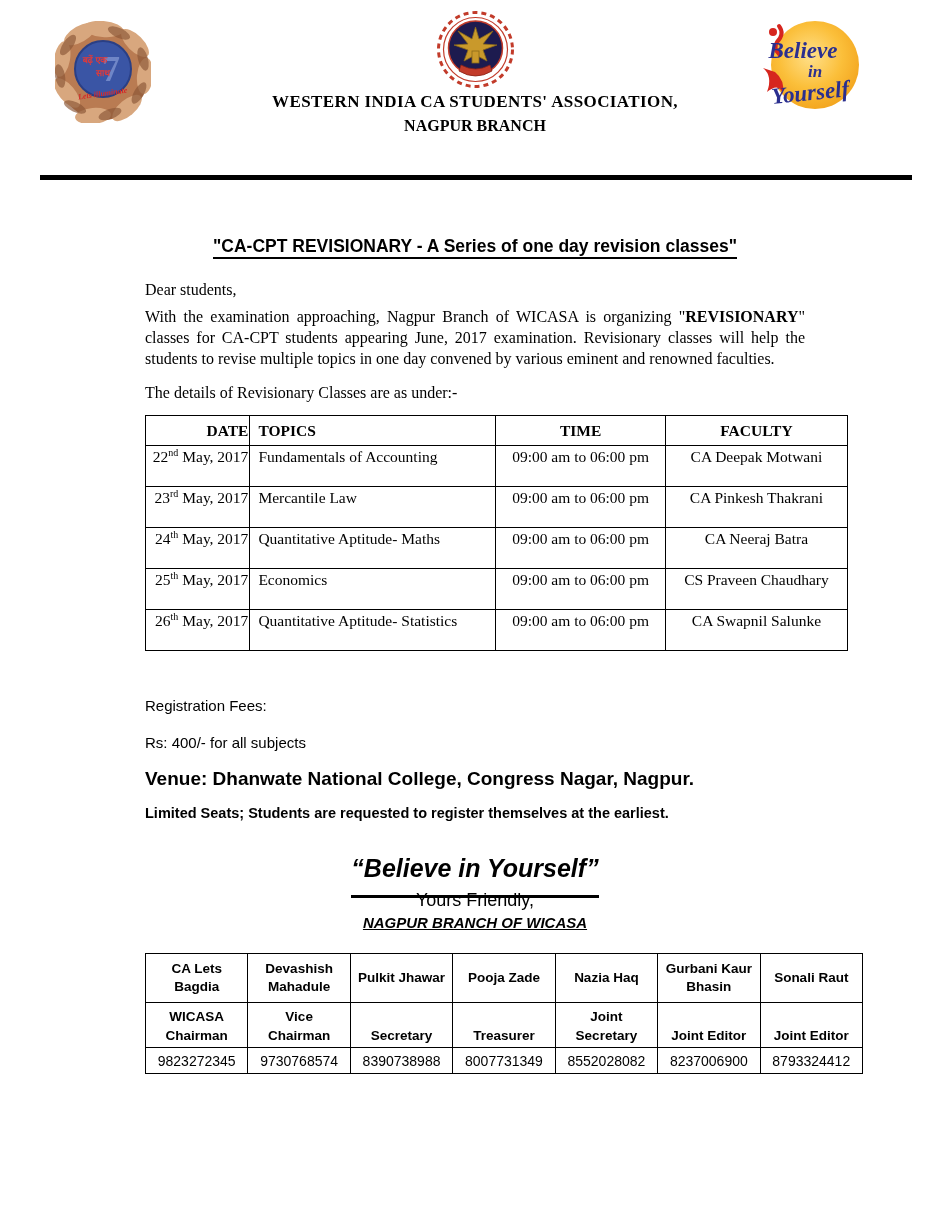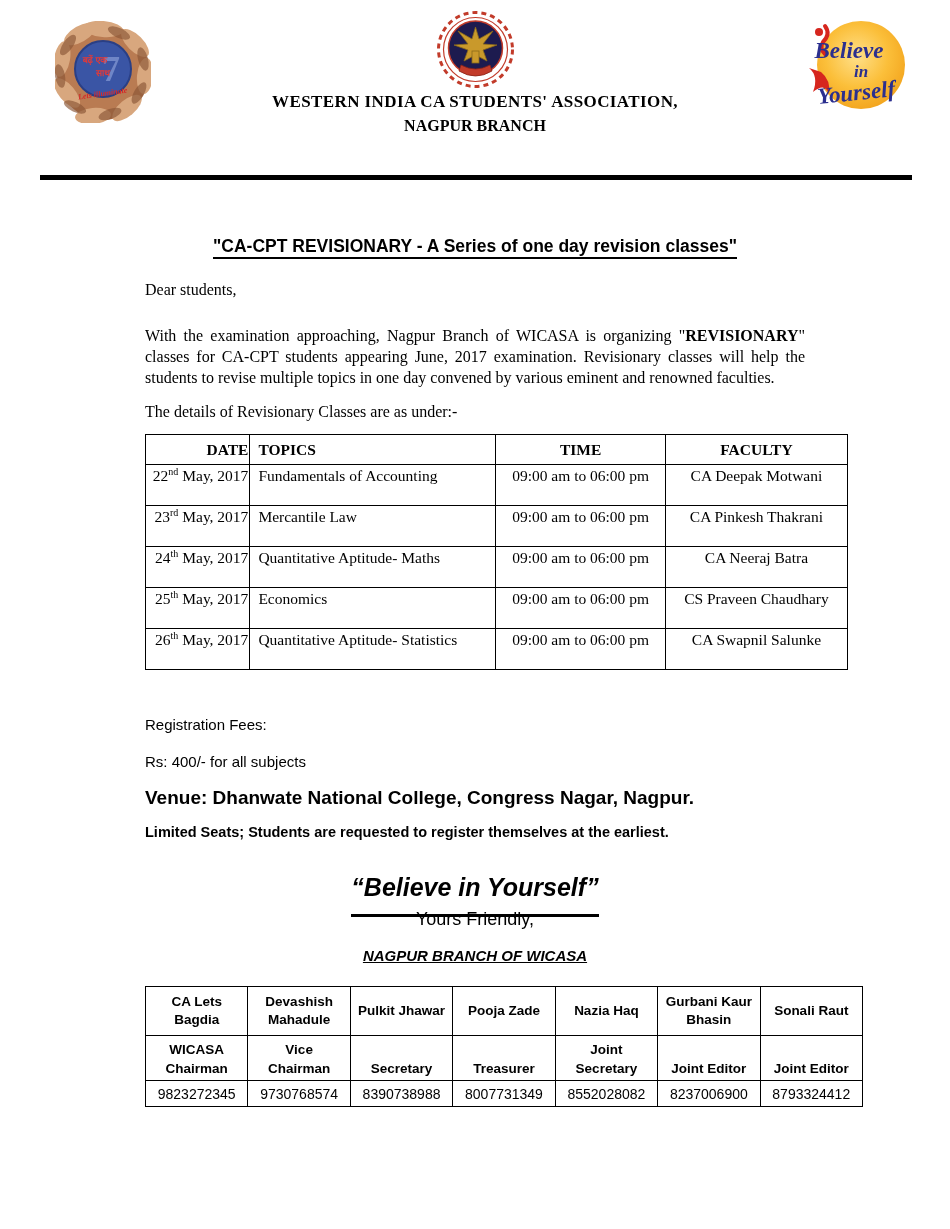--- a/index.html
+++ b/index.html
@@ -10,37 +10,37 @@
     background:#ffffff;
     font-family:"Liberation Serif",serif;
     color:#000;
     overflow:hidden;
   }
   
   .header{position:relative;height:181px;}
   .logo{position:absolute;}
   .logo-left{left:55px;top:21px;width:96px;height:102px;}
   .logo-center{left:435px;top:9px;width:81px;height:81px;}
-  .logo-right{left:795px;top:16px;width:112px;height:97px;}
+  .logo-right{left:749px;top:16px;width:112px;height:97px;}
   .org-lines{position:absolute;left:0;right:0;top:92px;text-align:center;}
   .org-line1{font-size:17px;font-weight:bold;letter-spacing:.4px;}
   .org-line2{font-size:16px;font-weight:bold;margin-top:5px;}
   .org-line3{font-size:16px;font-weight:bold;margin-top:5px;letter-spacing:8px;}
   .header-rule{position:absolute;left:40px;right:38px;top:175px;height:5px;background:#000;}
 
   
   .doc-title-wrap{text-align:center;margin-top:55px;}
   .doc-title{
     font-family:"Liberation Sans",sans-serif;
     font-size:17.5px;font-weight:bold;
     border-bottom:2px solid #000;padding-bottom:1px;
   }
   .content{margin-left:145px;width:660px;}
   .salutation{margin-top:24px;font-size:16px;}
-  .paragraph{margin-top:27px;font-size:16px;line-height:1.3;text-align:justify;}
+  .paragraph{margin-top:8px;font-size:16px;line-height:1.3;text-align:justify;}
   .paragraph .b{font-weight:bold;}
   .details-intro{margin-top:15px;font-size:16px;}
 
   table{border-collapse:collapse;}
   .schedule{margin:13px 0 0 145px;width:703px;font-size:15.5px;}
   .schedule th,.schedule td{border:1.8px solid #000;}
   .schedule th{height:27px;font-size:15.5px;font-weight:bold;text-align:center;}
   .schedule td{height:37px;vertical-align:top;padding-top:2px;}
   .schedule .col-date{width:103px;text-align:right;}
   .schedule .col-topic{width:240px;text-align:left;padding-left:8px;}
@@ -54,21 +54,21 @@
   .venue{margin-top:17px;font-size:19px;font-weight:bold;}
   .note{margin-top:15px;font-size:14.5px;font-weight:bold;}
 
   .closing{ text-align:center;margin-top:33px;}
   .slogan{
     font-family:"Liberation Sans",sans-serif;
     font-size:25px;font-weight:bold;font-style:italic;
     border-bottom:3px solid #000;padding-bottom:13px;
   }
   .yours{font-family:"Liberation Sans",sans-serif;font-size:18px;margin-top:7px;}
-  .signature-wrap{margin-top:17px;text-align:center;}
+  .signature-wrap{margin-top:3px;text-align:center;}
   .signature{
     font-family:"Liberation Sans",sans-serif;
     font-size:15px;font-weight:bold;font-style:italic;
     text-decoration:underline;
   }
 
   .contacts{margin:21px 0 0 145px;width:718px;font-family:"Liberation Sans",sans-serif;}
   .contacts td{border:1.8px solid #000;text-align:center;padding:1px 4px;}
   .contacts .row-names td{height:46px;font-size:13.5px;font-weight:bold;vertical-align:middle;line-height:1.35;}
   .contacts .row-roles td{height:41px;font-size:13.5px;font-weight:bold;vertical-align:bottom;line-height:1.4;padding-bottom:2px;}

